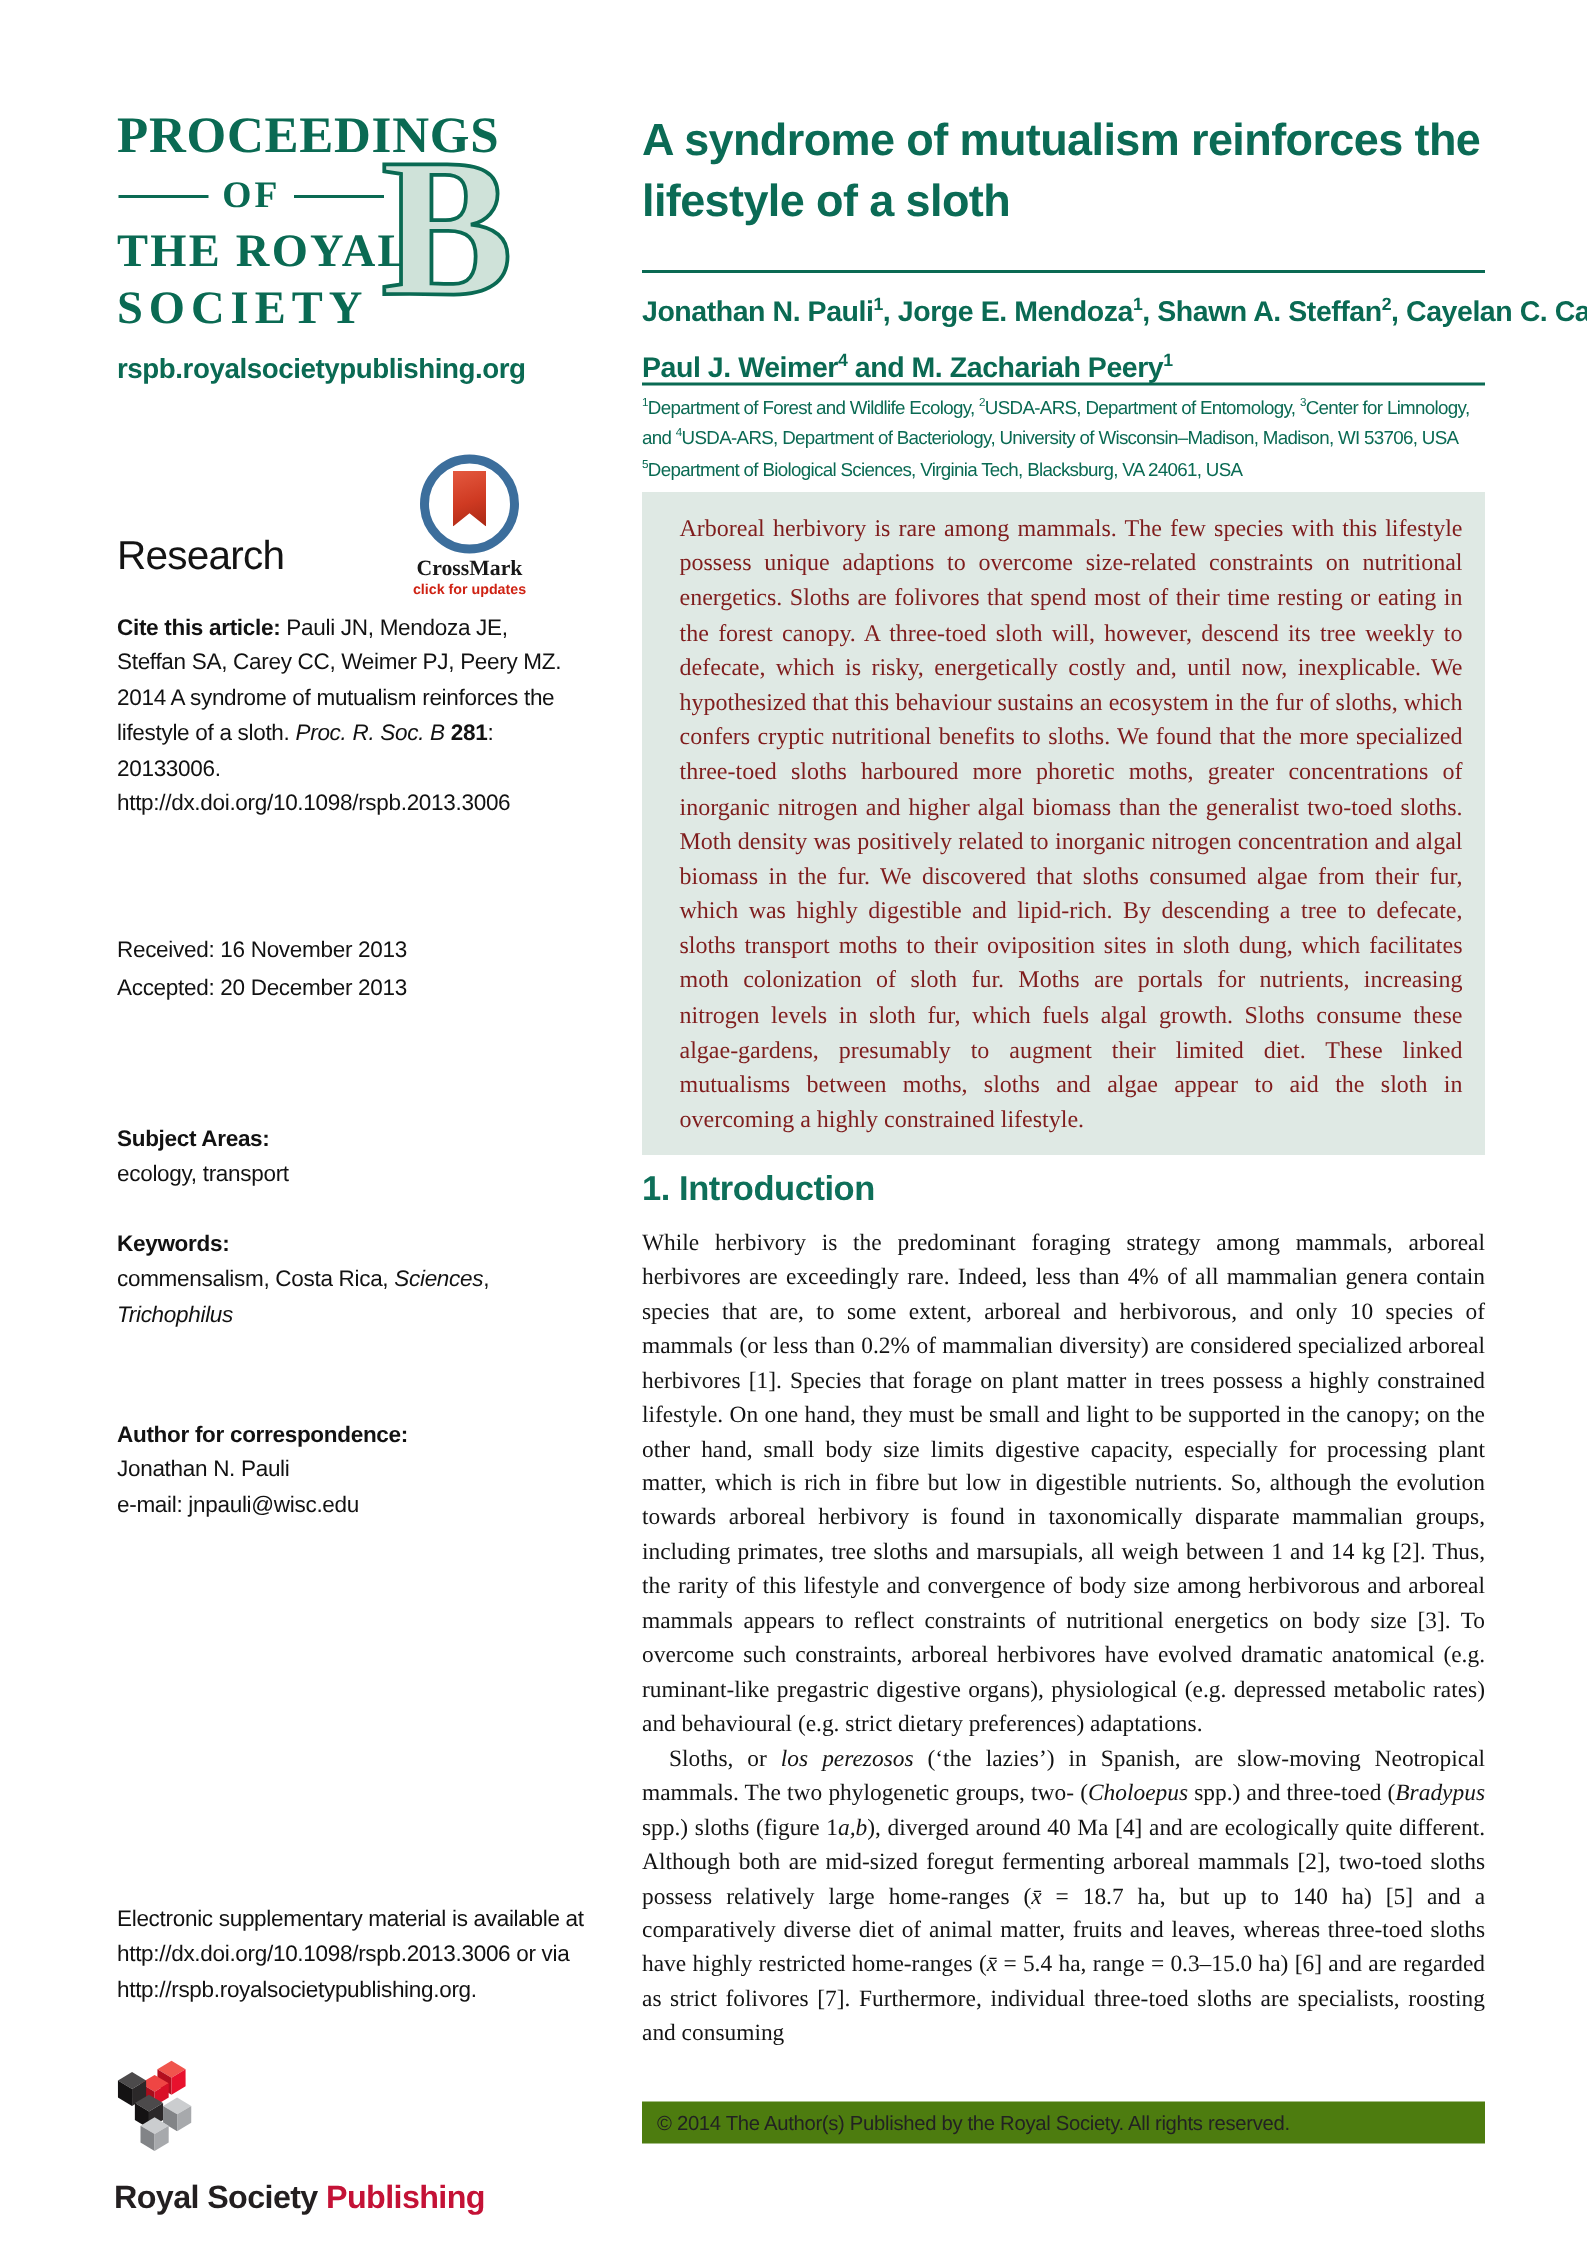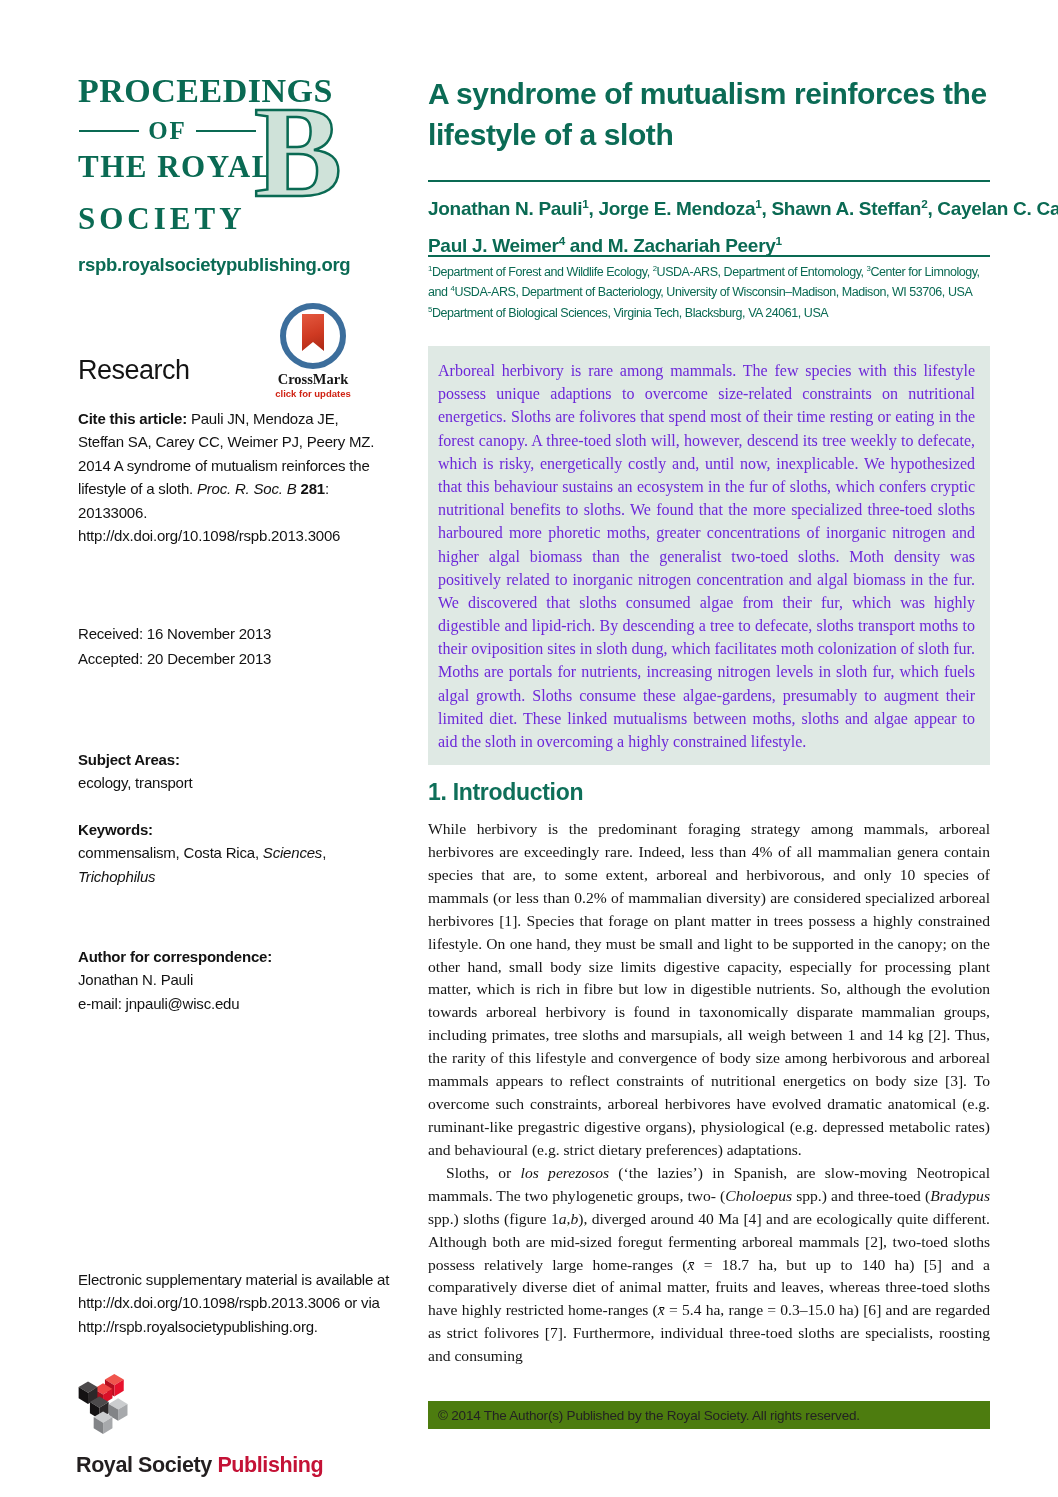--- a/index.html
+++ b/index.html
@@ -14,23 +14,23 @@
   
   .masthead { left:78px; top:72px; width:315px; color:#0a6a53; }
   .m-proceedings {
     font-family:"Liberation Serif", serif; font-weight:bold;
     font-size:34px; letter-spacing:0.5px; white-space:nowrap;
   }
   .m-of-row { width:177px; display:flex; align-items:center; gap:9px; margin:7px 0 4px 1px; }
   .m-of-row .rule { flex:1; border-top:2.5px solid #0a6a53; }
   .m-of { font-family:"Liberation Serif", serif; font-weight:bold; font-size:25px; letter-spacing:2px; }
   .m-royal { font-family:"Liberation Serif", serif; font-weight:bold; font-size:31px; letter-spacing:1.5px; white-space:nowrap; }
-  .m-society { font-family:"Liberation Serif", serif; font-weight:bold; font-size:31px; letter-spacing:4px; margin-top:16px; white-space:nowrap; }
+  .m-society { font-family:"Liberation Serif", serif; font-weight:bold; font-size:31px; letter-spacing:4px; margin-top:2px; white-space:nowrap; }
   .m-b { position:absolute; left:252px; top:88px; width:100px; height:122px; }
-  .m-url { left:78px; top:254px; font-size:18.5px; font-weight:bold; color:#0a6a53; letter-spacing:-0.3px;text-align:center; }
+  .m-url { left:78px; top:235px; font-size:18.5px; font-weight:bold; color:#0a6a53; letter-spacing:-0.3px;text-align:center; }
 
   
   .research { left:78px; top:355px; font-size:27px; letter-spacing:-0.5px; color:#141414; }
   .crossmark { left:268px; top:303px; width:90px; text-align:center; cursor:pointer; }
   .cm-circle {
     width:66px; height:66px; margin:0 auto; border:6px solid #3c6e9c; border-radius:50%;
     background:#fff; position:relative; overflow:hidden;
   }
   .cm-ribbon {
     position:absolute; left:50%; top:5px; width:22px; height:37px; margin-left:-11px;
@@ -61,23 +61,23 @@
     line-height:1.35; letter-spacing:-0.4px;
   }
   .rule-green { height:2px; background:#0a6a53; }
   .rule1 { top:180px; } .rule2 { top:255px; }
   .authors { top:190px; color:#0a6a53; font-weight:bold; font-size:19px; line-height:1.95; letter-spacing:-0.3px; }
   .authors .aline { white-space:nowrap; }
   .affils { top:262px; color:#0a6a53; font-size:12.5px; line-height:1.62; letter-spacing:-0.45px; }
   .affils .fline { white-space:nowrap; }
 
   .abstract {
-    top:346px; background:#dfe9e4; padding:13px 15px 12px 10px;
+    top:328px; background:#dfe9e4; padding:13px 15px 12px 25px;
     font-family:"Liberation Serif", serif; font-size:16px; line-height:1.45;
-    text-align:justify; color:#6d28d9;
+    text-align:justify; color:#7f1d1d;
   }
   .intro-head { top:779px; font-size:23px; font-weight:bold; color:#0e6f59; letter-spacing:-0.3px; }
   .bodytext {
     top:818px; font-family:"Liberation Serif", serif; font-size:15.6px; line-height:1.47;
     text-align:justify; color:#141414;
   }
   .bodytext p.indent { text-indent:18px; }
 
   .footer-strip {
     top:1401px; height:28px; background:#4d7c0f; display:flex; align-items:center;

